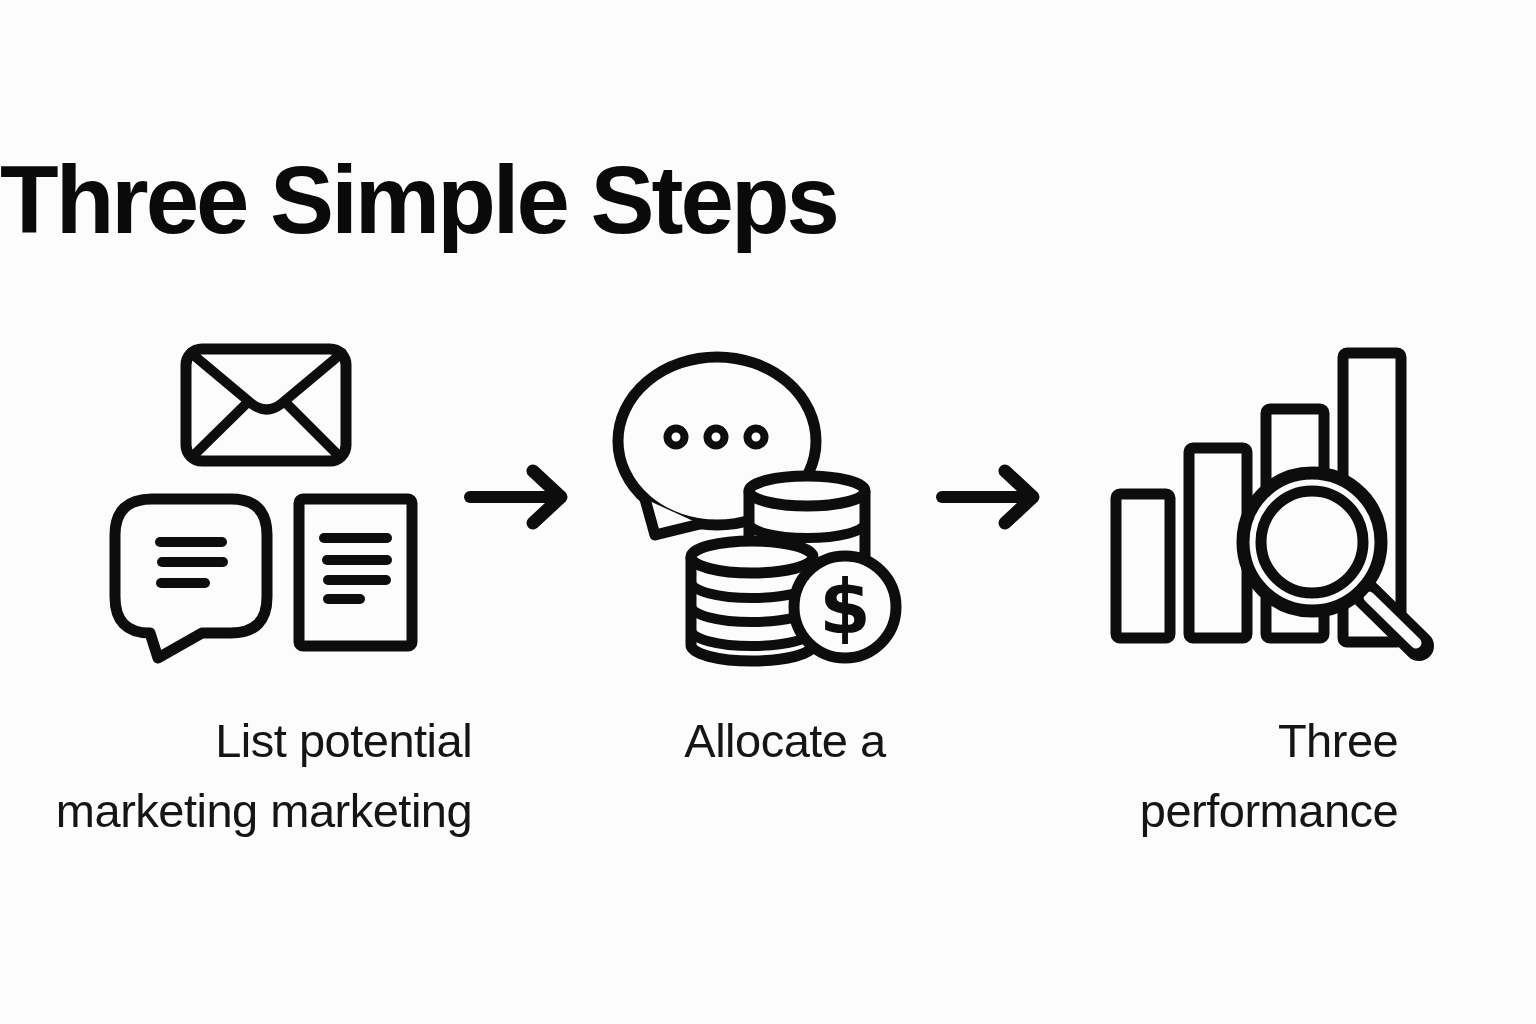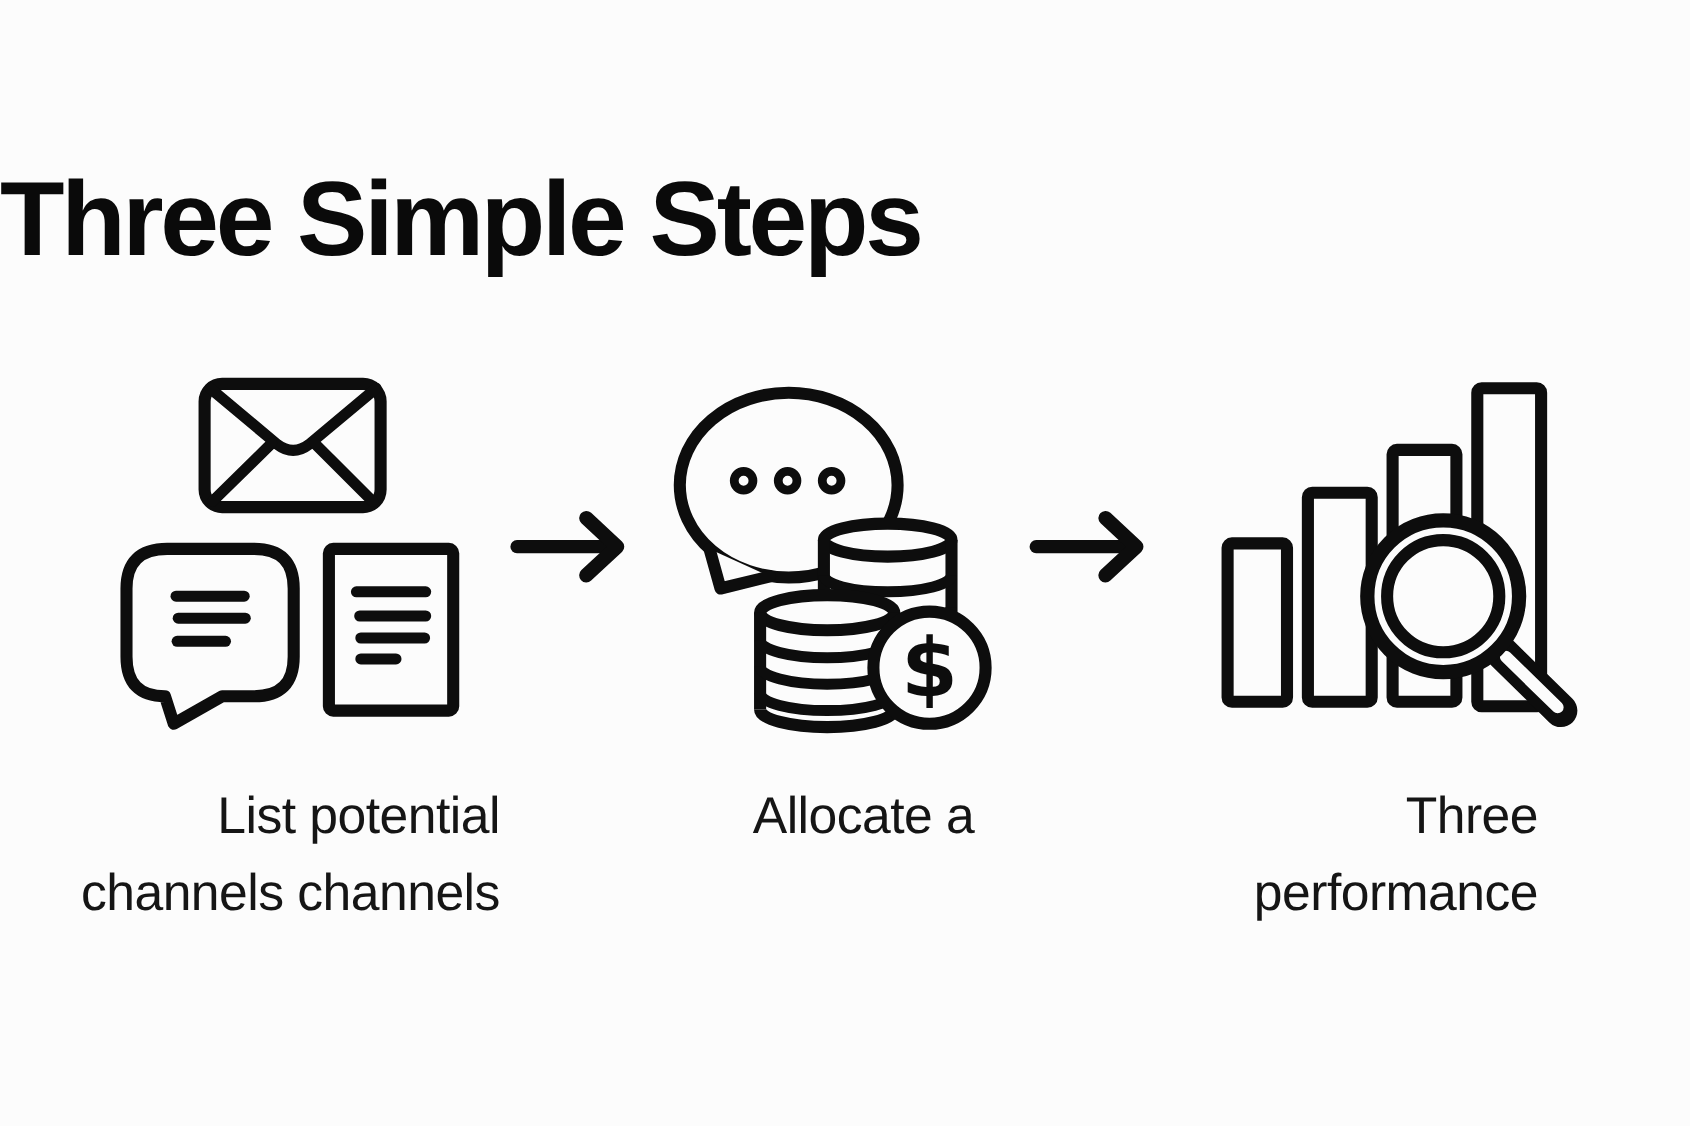--- a/index.html
+++ b/index.html
@@ -123,21 +123,21 @@
     <g>
       <line x1="1366" y1="594" x2="1419" y2="646" stroke="#0d0d0d" stroke-width="30" stroke-linecap="round"></line>
       <line x1="1369" y1="597" x2="1416" y2="643" stroke="#fcfcfc" stroke-width="11" stroke-linecap="round"></line>
       <circle cx="1312" cy="542" r="69" fill="#fcfcfc" stroke="#0d0d0d" stroke-width="13"></circle>
       <circle cx="1312" cy="542" r="51" fill="none" stroke="#0d0d0d" stroke-width="11"></circle>
     </g>
   </svg>
 
   <div id="label-1" class="step-label">
     <div>List potential</div>
-    <div>channels channels</div>
+    <div>marketing marketing</div>
   </div>
   <div id="label-2" class="step-label">
     <div>Allocate a</div>
   </div>
   <div id="label-3" class="step-label">
     <div>Three</div>
     <div>performance</div>
   </div>
 
 </div>

